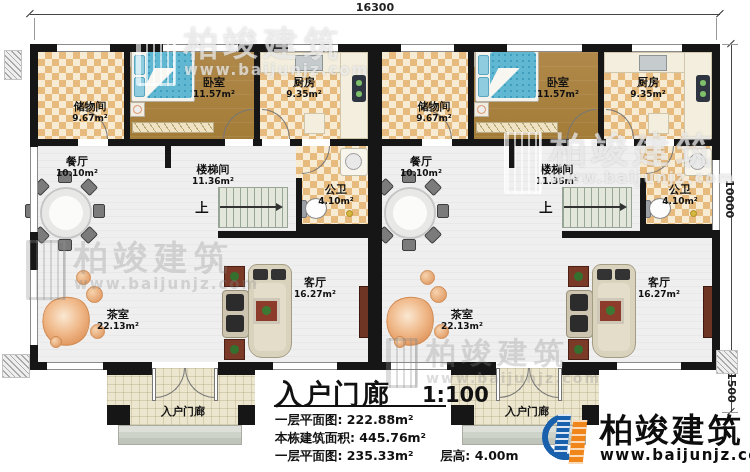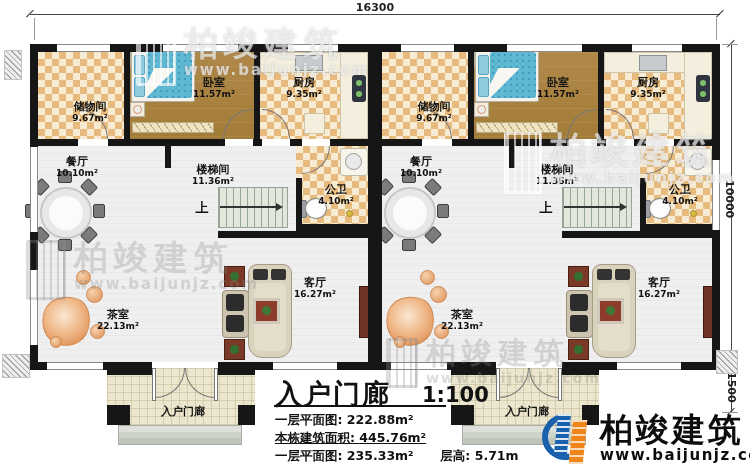--- a/index.html
+++ b/index.html
@@ -463,30 +463,30 @@
   </div>
 
   <div>
     <span class="abs tb-title" style="left:275px;top:376px;">入户门廊</span>
     <span class="abs tb-scale" style="left:422px;top:383px;">1:100</span>
     <div class="abs" style="left:274px;top:405px;width:172px;height:2px;background:#111;"></div>
     <div class="abs tb-row" style="left:275px;top:412px;">
       <span>一层平面图:</span>
       <span>222.88m²</span>
     </div>
-    <div class="abs tb-row" style="left:275px;top:430px;text-decoration:underline;">
+    <div class="abs tb-row" style="left:275px;top:430px;">
       <span>本栋建筑面积:</span>
       <span>445.76m²</span>
     </div>
     <div class="abs tb-row" style="left:275px;top:448px;">
       <span>一层平面图:</span>
       <span>235.33m²</span>
       <span style="display:inline-block;width:18px;"></span>
       <span>层高:</span>
-      <span>5.71m</span>
+      <span>4.00m</span>
     </div>
   </div>
 
   <div>
     <div class="abs" style="left:540px;top:406px;width:56px;height:58px;">
       <div class="abs" style="left:2px;top:8px;width:46px;height:46px;border-radius:50%;border:6px solid transparent;border-left-color:#1961ac;border-bottom-color:#1961ac;transform:rotate(32deg);box-sizing:border-box;"></div>
       <div class="abs" style="left:16px;top:8px;width:13px;height:40px;background:#1961ac;transform:skewX(-6deg);
            background-image:repeating-linear-gradient(to bottom,rgba(255,255,255,.85) 0 2px,transparent 2px 6px);"></div>
       <div class="abs" style="left:31px;top:14px;width:14px;height:44px;background:#f08519;transform:skewX(-6deg);
            background-image:repeating-linear-gradient(to bottom,rgba(255,255,255,.7) 0 2px,transparent 2px 7px);"></div>

